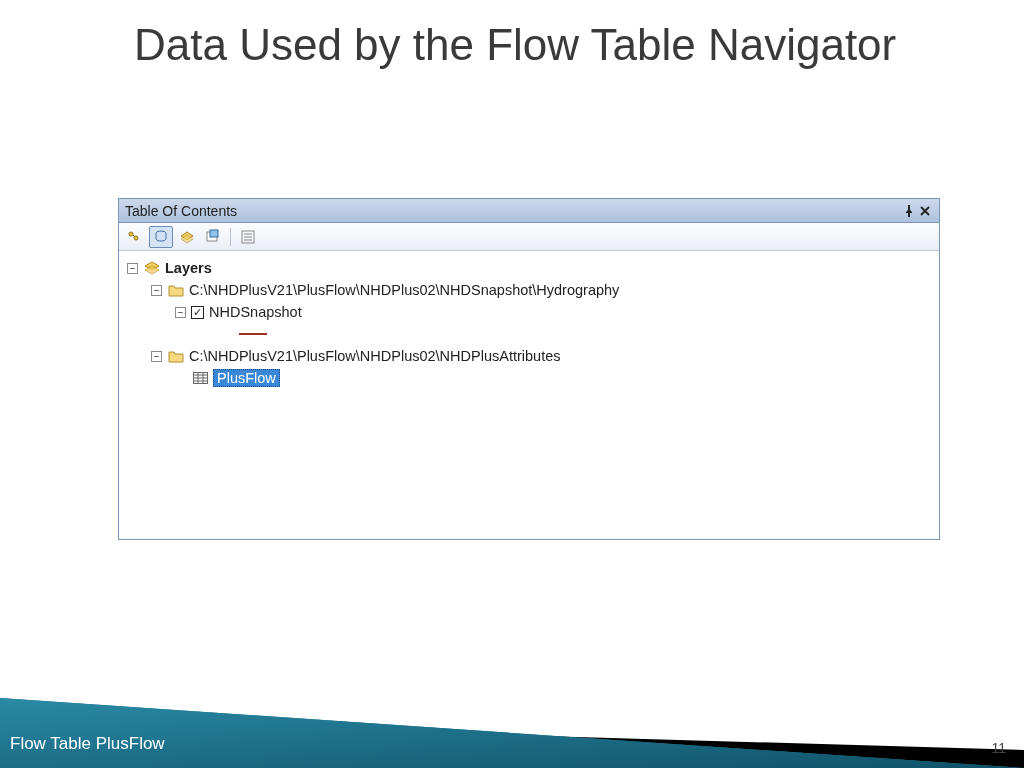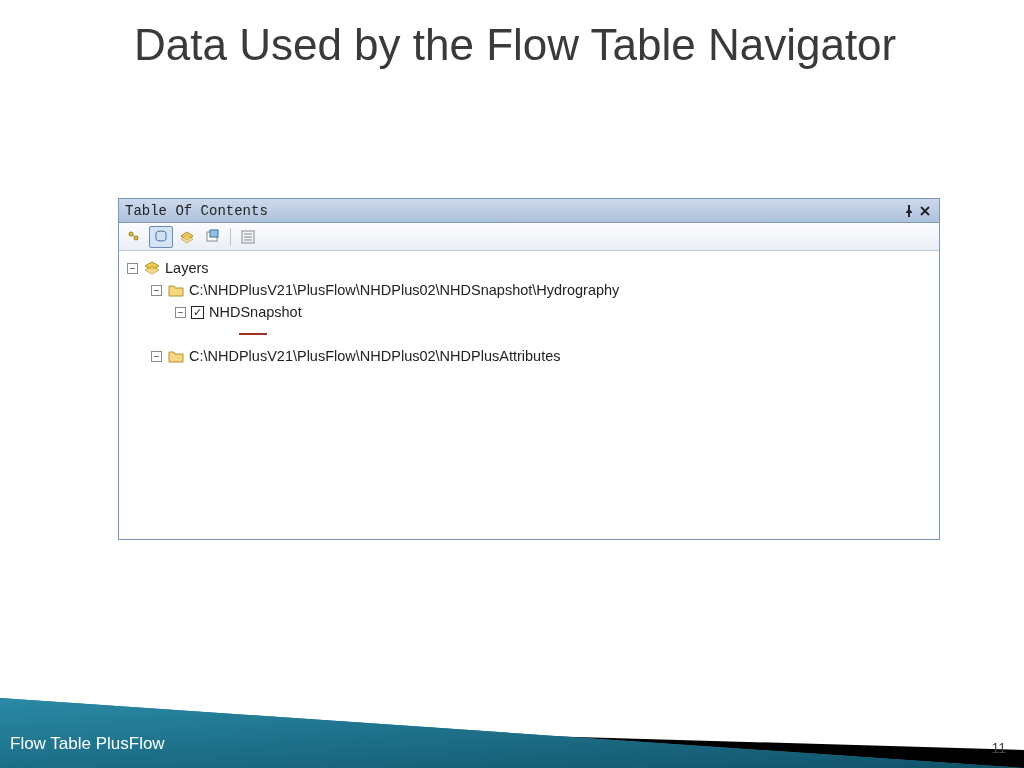--- a/index.html
+++ b/index.html
@@ -34,21 +34,21 @@
   .toc-titlebar {
     height: 24px;
     background: linear-gradient(#cdd9ec, #aec2dd);
     border-bottom: 1px solid #7a97b8;
     display: flex;
     align-items: center;
     padding: 0 6px;
     font-size: 14px;
     color: #222;
   }
-  .toc-titlebar .title-text { flex: 1; font-family: Liberation Mono, monospace; }
+  .toc-titlebar .title-text { flex: 1; }
   .toc-titlebar .pin-icon,
   .toc-titlebar .close-icon {
     width: 16px; height: 16px;
     display: inline-flex; align-items: center; justify-content: center;
     font-size: 13px; color: #222;
     cursor: pointer;
   }
   .toc-toolbar {
     height: 28px;
     background: linear-gradient(#fdfdfe, #e9eef6);
@@ -123,21 +123,21 @@
     width: 28px;
     border-top: 2px solid #a03020;
     margin-left: 24px;
   }
   .selected-label {
     background: #3a87d8;
     color: #fff;
     border: 1px dotted #1a4c80;
     padding: 0 3px;
   }
-  .bold { font-weight: 400; }
+  .bold { font-weight: 700; }
   .footer-caption {
     position: absolute;
     left: 10px;
     bottom: 14px;
     font-size: 17px;
     color: #ffffff;
     z-index: 20;
   }
   .slide-number {
     position: absolute;
@@ -262,18 +262,32 @@
     <div class="tree-row indent-1">
       <span class="expander">−</span>
       <span class="node-icon folder-icon">
         <svg width="16" height="13" viewBox="0 0 16 13">
             <path d="M1 2h5l1 2h8v8H1z" fill="#f5d880" stroke="#b59230"></path>
           </svg>
       </span>
       <span>C:\NHDPlusV21\PlusFlow\NHDPlus02\NHDPlusAttributes</span>
     </div>
 
+    <div class="tree-row indent-2">
+      <span class="spacer-expander"></span>
+      <span class="node-icon table-icon">
+        <svg width="15" height="12" viewBox="0 0 15 12">
+            <rect x="0.5" y="0.5" width="14" height="11" fill="#fff" stroke="#666"></rect>
+            <line x1="0" y1="3" x2="15" y2="3" stroke="#666"></line>
+            <line x1="0" y1="6" x2="15" y2="6" stroke="#666"></line>
+            <line x1="0" y1="9" x2="15" y2="9" stroke="#666"></line>
+            <line x1="5" y1="0" x2="5" y2="12" stroke="#666"></line>
+            <line x1="10" y1="0" x2="10" y2="12" stroke="#666"></line>
+          </svg>
+      </span>
+      <span class="selected-label">PlusFlow</span>
+    </div>
 
   </div>
 </div>
 
 <div class="footer-caption">Flow Table PlusFlow</div>
 <div class="slide-number">11</div>
 
 </body></html>

